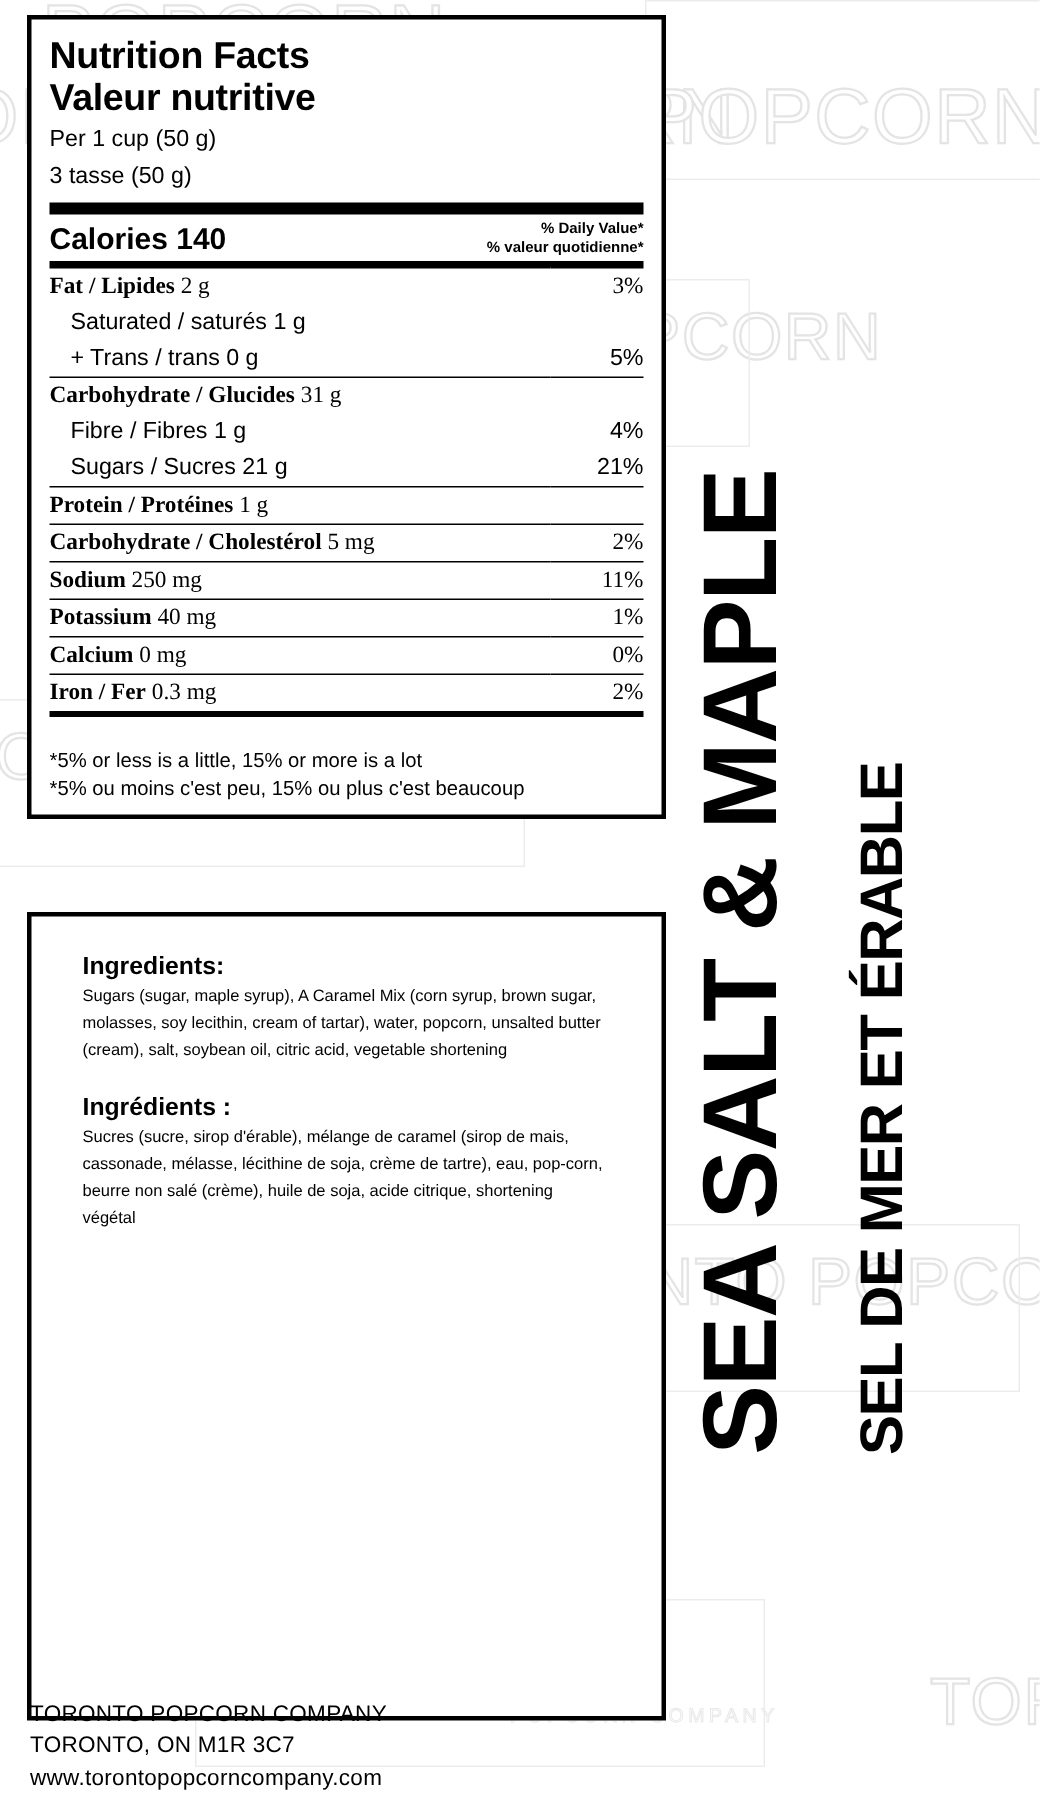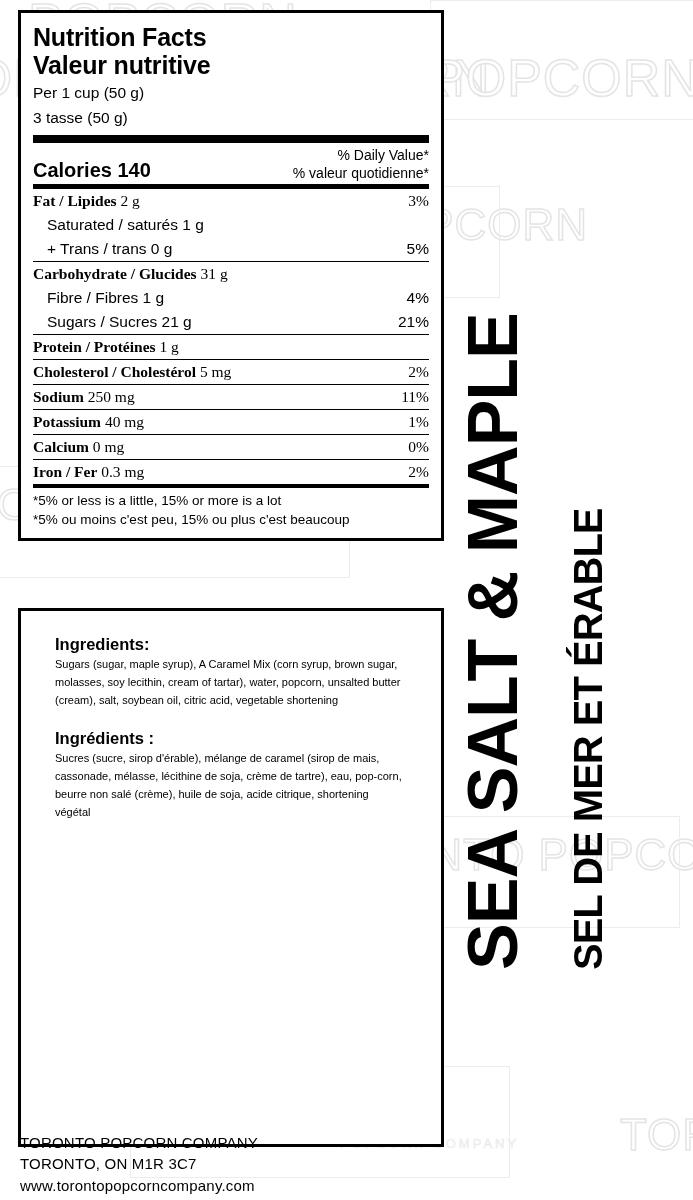--- a/index.html
+++ b/index.html
@@ -67,22 +67,22 @@
 
   .cal-row {
     display: flex;
     align-items: flex-end;
     justify-content: space-between;
     padding: 3px 0 2px 0;
   }
   .cal-left { font-size: 20px; font-weight: bold; }
   .dv-head {
     text-align: right;
-    font-size: 14px;
-    font-weight: normal;
+    font-size: 10px;
+    font-weight: bold;
     line-height: 1.3;
   }
 
   table.nf {
     width: 100%;
     border-collapse: collapse;
     font-size: 15.5px;
   }
   table.nf td {
     padding: 3px 0 3px 0;
@@ -93,21 +93,21 @@
     white-space: nowrap;
     width: 62px;
   }
   tr.sep > td { border-top: 1.5px solid #000; font-family: Liberation Serif, serif; }
   .ind1 { padding-left: 14px !important; }
   .b { font-weight: bold; }
 
   .nf-foot {
     font-size: 13.5px;
     line-height: 1.42;
-    padding-top: 3px;
+    padding-top: 19px;
   }
 
   .ing-panel {
     position: absolute;
     left: 18px;
     top: 608px;
     width: 426px;
     height: 539px;
     border: 3px solid #000;
     background: #fff;
@@ -228,21 +228,21 @@
       <tr>
         <td class="ind1">Sugars / Sucres 21 g</td>
         <td class="val">21%</td>
       </tr>
 
       <tr class="sep">
         <td><span class="b">Protein / Protéines</span> <span>1 g</span></td>
         <td class="val"></td>
       </tr>
       <tr class="sep">
-        <td><span class="b">Cholesterol / Cholestérol</span> <span>5 mg</span></td>
+        <td><span class="b">Carbohydrate / Cholestérol</span> <span>5 mg</span></td>
         <td class="val">2%</td>
       </tr>
       <tr class="sep">
         <td><span class="b">Sodium</span> <span>250 mg</span></td>
         <td class="val">11%</td>
       </tr>
       <tr class="sep">
         <td><span class="b">Potassium</span> <span>40 mg</span></td>
         <td class="val">1%</td>
       </tr>

